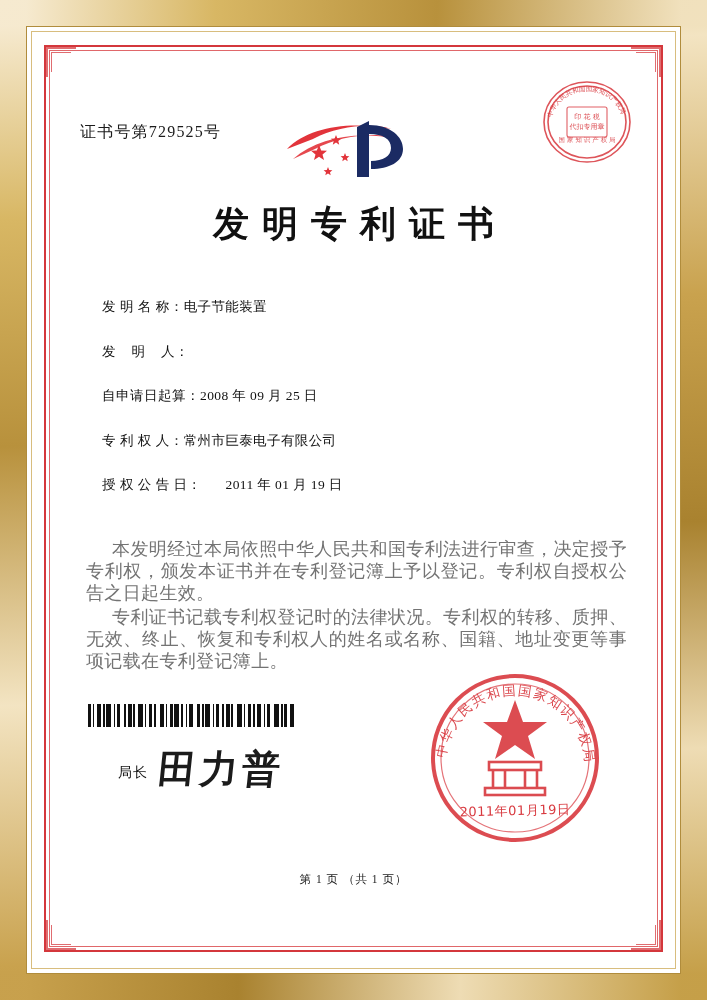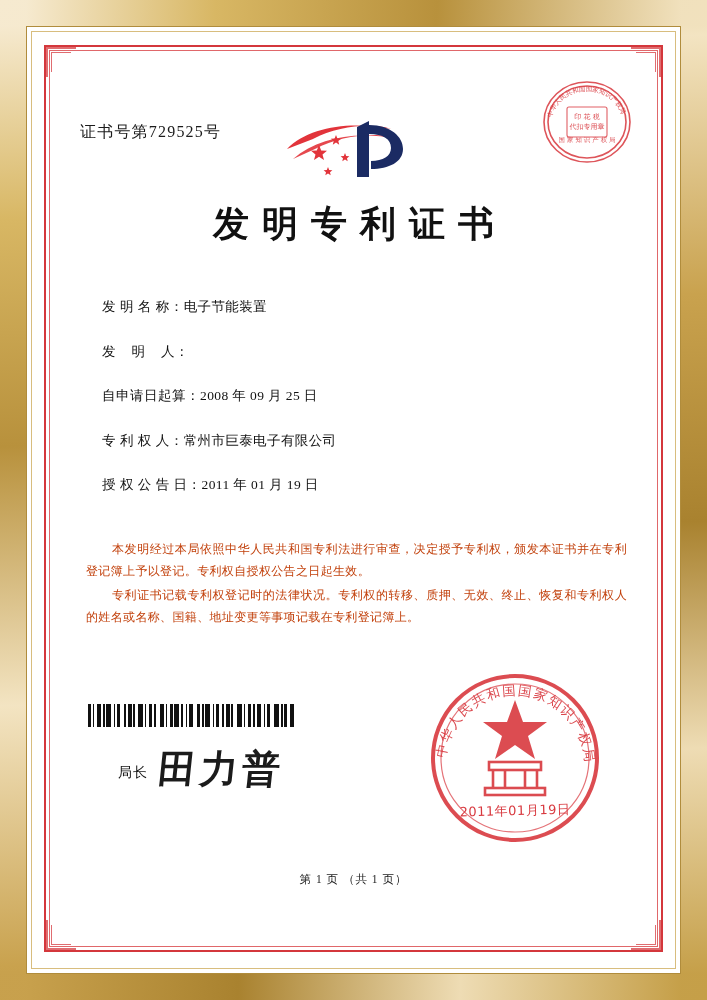--- a/index.html
+++ b/index.html
@@ -147,31 +147,31 @@
   }
   .field .lbl {
     flex: 0 0 auto;
     white-space: pre;
     letter-spacing: 0.5px;
   }
   .field .val {
     flex: 1 1 auto;
     letter-spacing: 0.4px;
   }
-  .field.tight { margin-bottom: 25px; }
+  .field.tight { margin-bottom: 25px; gap: 24px; }
 
   
   .paragraphs {
     position: absolute;
     top: 478px;
     left: 24px;
     right: 18px;
-    font-size: 12px;
+    font-size: 18px;
     line-height: 22px;
-    color: #c2410c;
+    color: #737373;
     text-align: justify;
     font-family: "DejaVu Serif", serif;
   }
   .paragraphs p {
     margin: 0 0 2px 0;
     text-indent: 26px;
     letter-spacing: 0.35px;
   }
 
   

